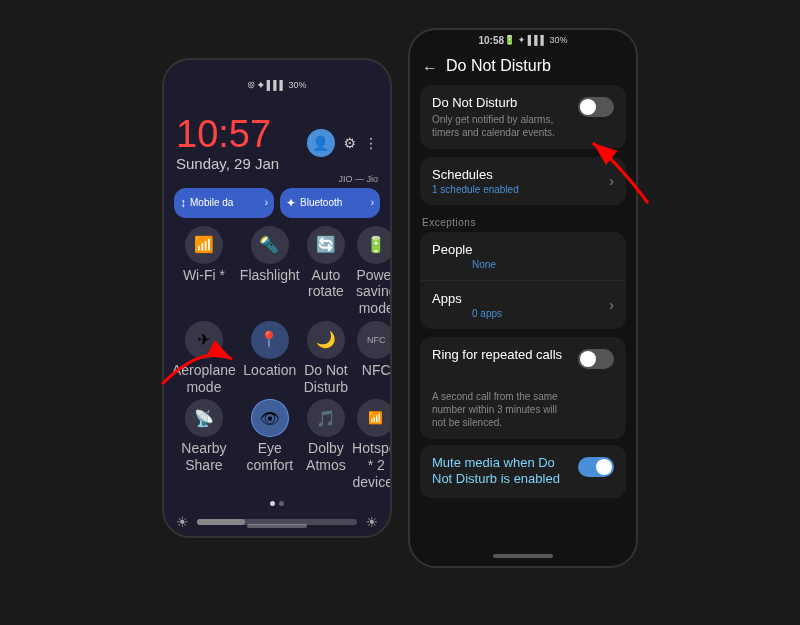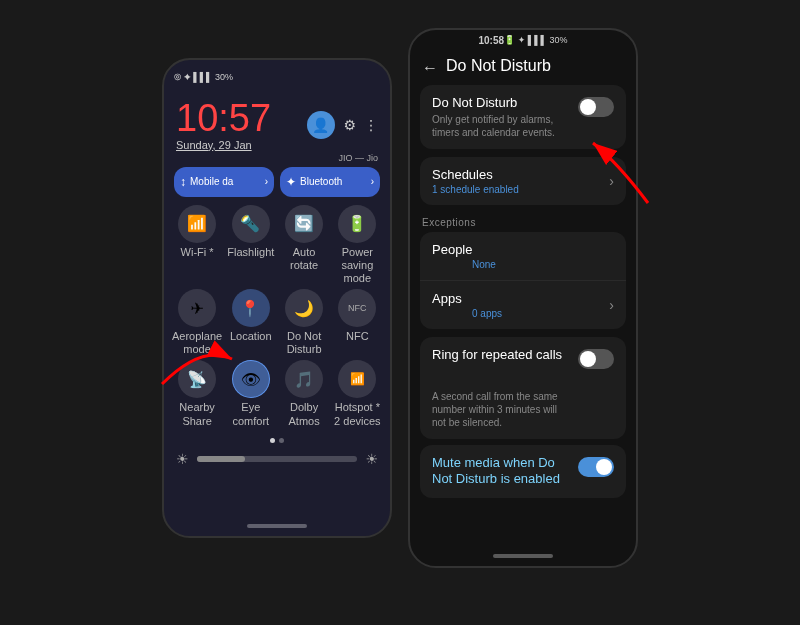--- a/index.html
+++ b/index.html
@@ -26,44 +26,43 @@
       height: 480px;
       background: #1c1c2e;
       border-radius: 28px;
       overflow: hidden;
       border: 2px solid #333;
       position: relative;
       flex-shrink: 0;
     }
     .phone-status-bar {
       display: flex;
-      justify-content: flex-start;
-      align-items: center;
-      padding: 12px 10px;
+      justify-content: center;
+      align-items: center;
+      padding: 20px 10px;
       font-size: 9px;
       color: #ccc;
       gap: 3px;
     }
     .phone-header {
       padding: 4px 12px 8px;
       display: flex;
       align-items: center;
       justify-content: space-between;
     }
     .phone-time {
       font-size: 38px;
       font-weight: 300;
       color: #ff4444;
       line-height: 1;
     }
     .phone-date {
-      font-size: 11px;
+      font-size: 15px;
       color: #ccc;
       margin-top: 2px;
-      text-decoration: underline;
     }
     .phone-icons-right {
       display: flex;
       gap: 8px;
       align-items: center;
     }
     .avatar-circle {
       width: 28px;
       height: 28px;
       border-radius: 50%;
@@ -127,21 +126,21 @@
       font-size: 16px;
     }
     .icon-circle.active {
       background: rgba(100,160,255,0.35);
     }
     .icon-circle.highlight {
       background: rgba(100,160,255,0.5);
       border: 1px solid rgba(100,160,255,0.8);
     }
     .icon-label {
-      font-size: 11px;
+      font-size: 14px;
       color: #bbb;
       text-align: center;
       line-height: 1.2;
     }
     .jio-text {
       font-size: 9px;
       color: #aaa;
       text-align: right;
       padding-right: 12px;
       margin-top: -6px;

